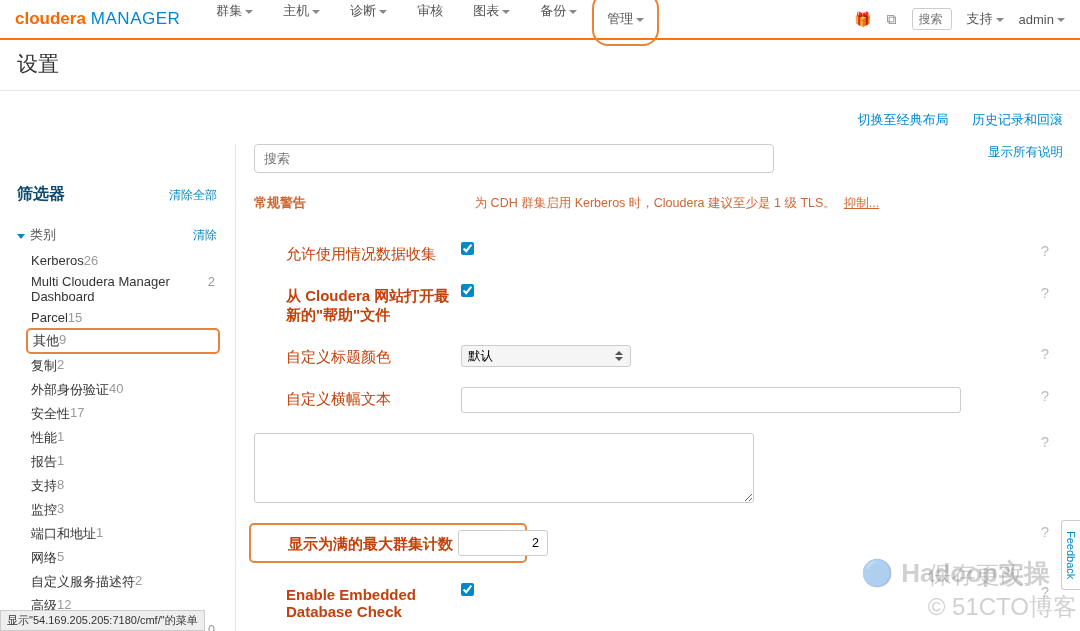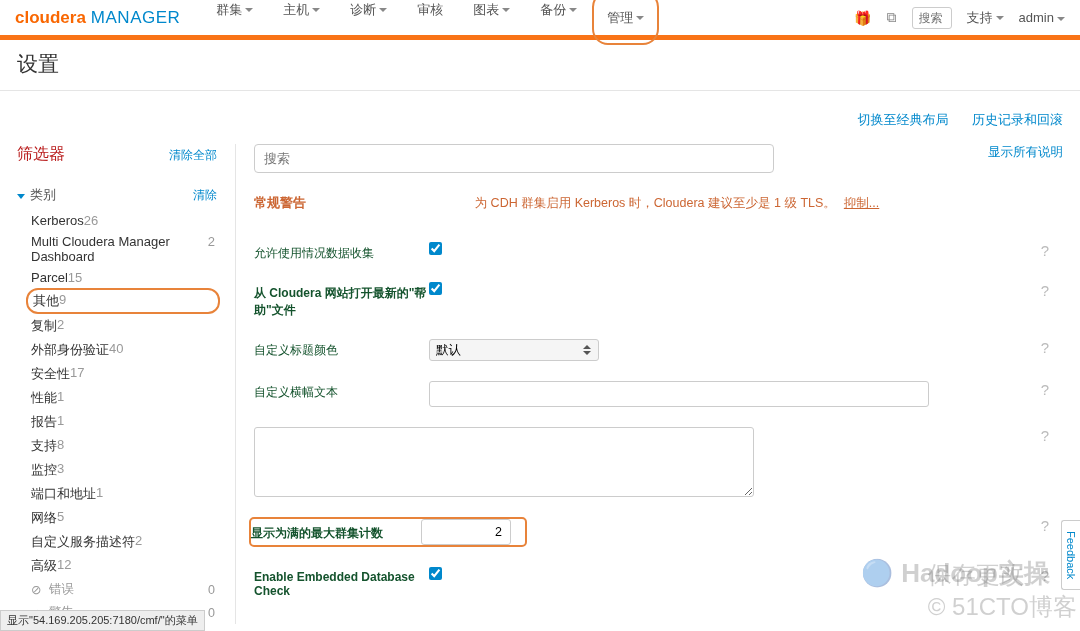--- a/index.html
+++ b/index.html
@@ -1,66 +1,66 @@
 <!DOCTYPE html>
 <html><head>
   <meta charset="utf-8">
   <style>
     * { box-sizing: border-box; margin: 0; padding: 0; }
     body { font-family: -apple-system, "Helvetica Neue", Arial, sans-serif; font-size: 13px; color: #333; background: #fff; width: 1080px; }
-    .topnav { display: flex; align-items: center; padding: 0 15px; height: 40px; border-bottom: 5px solid #f97316; }
+    .topnav { display: flex; align-items: center; padding: 0 15px; height: 40px; border-bottom: 2px solid #f97316; }
     .logo { color: #f96702; font-weight: bold; font-size: 17px; margin-right: 5px; }
     .logo-mgr { color: #0088cc; font-weight: 300; font-size: 17px; letter-spacing: 0.5px; margin-right: 21px; }
     .nav-items { display: flex; }
     .nav-item { padding: 10px 15px; color: #555; cursor: pointer; font-size: 13px; }
     .nav-item.highlighted { border: 2px solid #e8833a; border-radius: 16px; padding: 16px 13px; }
     .caret { display: inline-block; width: 0; height: 0; margin-left: 3px; vertical-align: middle; border-top: 4px solid #888; border-right: 4px solid transparent; border-left: 4px solid transparent; }
     .nav-right { margin-left: auto; display: flex; align-items: center; gap: 15px; }
     .icon-btn { color: #888; cursor: pointer; font-size: 14px; }
     .search-box { width: 40px; padding: 3px 6px; border: 1px solid #ccc; border-radius: 3px; font-size: 12px; }
     .page-title-bar { padding: 10px 17px 12px; border-bottom: 1px solid #e5e5e5; }
     .page-title { font-size: 21px; font-weight: 300; color: #333; }
     .content { padding: 20px 17px 0; }
     .top-links { text-align: right; margin-bottom: 15px; }
     .top-links a { color: #0088cc; font-size: 13px; margin-left: 20px; text-decoration: none; }
     .layout { display: flex; gap: 18px; }
     .sidebar { width: 200px; flex-shrink: 0; }
     .filter-header { display: flex; justify-content: space-between; align-items: baseline; margin-bottom: 15px; }
-    .filter-title { font-size: 16px; font-weight: normal; color: #b91c1c; }
+    .filter-title { font-size: 16px; font-weight: bold; color: #0c4a6e; margin-top: 40px; }
     .clear-link { color: #0088cc; font-size: 12px; cursor: pointer; }
     .cat-header { display: flex; justify-content: space-between; align-items: center; padding: 6px 0; cursor: pointer; color: #555; font-size: 13px; }
     .chev { display: inline-block; width: 0; height: 0; margin-right: 5px; border-top: 5px solid #0088cc; border-left: 4px solid transparent; border-right: 4px solid transparent; }
     .cat-list { list-style: none; padding-left: 12px; }
     .cat-list li { display: flex; padding: 3px 2px; font-size: 13px; color: #333; cursor: pointer; }
     .cat-list li .cnt { color: #999; }
-    .cat-list li.sel { background: #fff; border: 2px solid #e8833a; border-radius: 12px; margin: 0 -3px; padding: 2px 5px; }
+    .cat-list li.sel { background: #fff; border: 2px solid #e8833a; border-radius: 5px; margin: 0 -3px; padding: 2px 5px; }
     .status-list { list-style: none; padding-left: 12px; }
     .status-list li { display: flex; align-items: center; padding: 3px 2px; font-size: 12.5px; color: #999; cursor: pointer; }
     .status-list li .si { width: 14px; margin-right: 4px; }
     .status-list li .cnt { margin-left: auto; }
     .main { flex: 1; border-left: 1px solid #e5e5e5; padding-left: 18px; min-height: 460px; }
     .main-search { width: 520px; padding: 6px 9px; border: 1px solid #ccc; border-radius: 4px; font-size: 13px; margin-bottom: 15px; }
     .show-all { float: right; color: #0088cc; font-size: 12.5px; cursor: pointer; }
     .section-warn { color: #cc6633; font-size: 13px; font-weight: bold; }
     .warn-text { margin-left: 165px; color: #cc6633; font-size: 12.5px; display: inline; text-align: right; }
     .warn-text a { color: #cc6633; margin-left: 8px; }
     .form-area { margin-top: 20px; }
     .form-row { display: flex; align-items: flex-start; padding: 10px 0; }
-    .form-label { width: 175px; flex-shrink: 0; font-size: 12px; color: #14532d; padding-top: 3px; }
+    .form-label { width: 175px; flex-shrink: 0; font-size: 15px; color: #c2410c; padding-top: 3px; margin-left: 32px; }
     .form-label.bold { font-weight: bold; }
     .form-control { flex: 1; display: flex; align-items: flex-start; }
     .form-help { width: 36px; text-align: center; color: #bbb; font-size: 15px; cursor: pointer; }
     .select-box { width: 170px; padding: 3px 6px; border: 1px solid #ccc; border-radius: 3px; background: #f5f5f5; font-size: 12.5px; appearance: none; -webkit-appearance: none; }
     .select-wrap { position: relative; display: inline-block; }
     .select-wrap::after { content: ''; position: absolute; right: 8px; top: 6px; width: 0; height: 0; border-left: 4px solid transparent; border-right: 4px solid transparent; border-bottom: 4px solid #555; }
     .select-wrap::before { content: ''; position: absolute; right: 8px; bottom: 6px; width: 0; height: 0; border-left: 4px solid transparent; border-right: 4px solid transparent; border-top: 4px solid #555; }
     .text-input { width: 500px; padding: 5px 8px; border: 1px solid #ccc; border-radius: 3px; font-size: 12.5px; }
     .textarea { width: 500px; height: 70px; padding: 5px 8px; border: 1px solid #ccc; border-radius: 3px; font-size: 12.5px; resize: vertical; }
     .num-input { width: 90px; padding: 5px 8px; border: 1px solid #ccc; border-radius: 3px; text-align: right; font-size: 12.5px; }
-    .row-highlighted { border: 2px solid #e8833a; border-radius: 5px; margin-left: -5px; width: 278px; display: flex; align-items: center; }
+    .row-highlighted { border: 2px solid #e8833a; border-radius: 5px; padding: 5px; margin-left: -5px; width: 278px; display: flex; align-items: center; }
     .row-highlighted .form-label { width: 170px; }
     .feedback-tab { position: fixed; right: 0; top: 520px; writing-mode: vertical-rl; background: #fff; border: 1px solid #ccc; border-right: none; padding: 10px 3px; font-size: 11px; color: #0088cc; cursor: pointer; border-radius: 3px 0 0 3px; }
     .status-footer { position: fixed; bottom: 0; left: 0; background: #eee; border: 1px solid #ccc; padding: 2px 6px; font-size: 11px; }
     .watermark { position: fixed; right: 30px; bottom: 40px; color: rgba(120,120,120,0.35); font-size: 26px; font-weight: bold; pointer-events: none; }
     .watermark2 { position: fixed; right: 3px; bottom: 8px; color: rgba(120,120,120,0.35); font-size: 24px; pointer-events: none; }
     input[type=checkbox] { accent-color: #0088cc; }
   </style>
 </head>
 <body>
 

